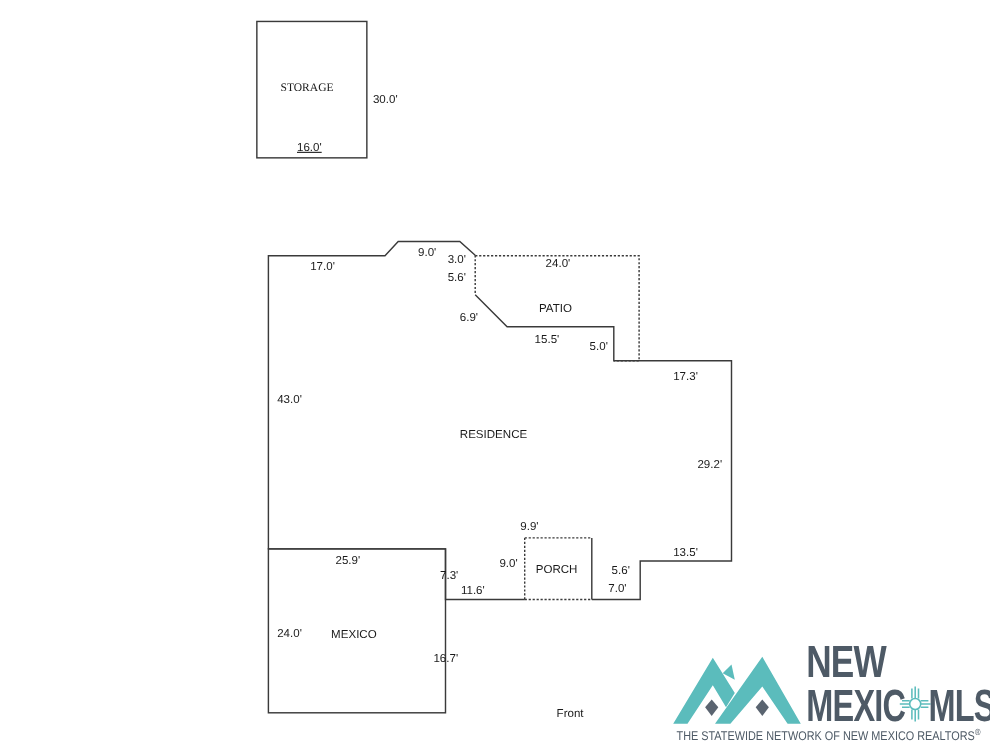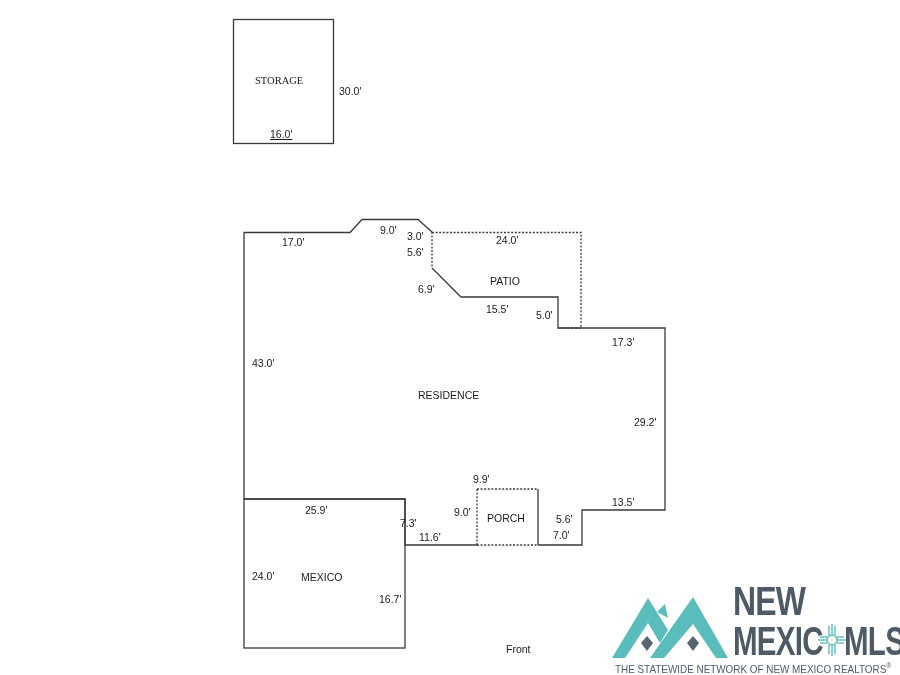--- a/index.html
+++ b/index.html
@@ -168,20 +168,20 @@
 <div class="lbl" style="left:496px; top:234px;">24.0'</div>
 <div class="lbl room" style="left:490px; top:275px;text-align:center;">PATIO</div>
 
 <div class="lbl" style="left:473px; top:473px;">9.9'</div>
 <div class="lbl room" style="left:487px; top:512px;">PORCH</div>
 
 <div class="lbl" style="left:305px; top:504px;">25.9'</div>
 <div class="lbl" style="left:383px; top:517px;margin-left:17px;">7.3'</div>
 <div class="lbl" style="left:252px; top:570px;">24.0'</div>
 <div class="lbl room" style="left:301px; top:571px;">MEXICO</div>
-<div class="lbl" style="left:379px; top:593px;">16.7'</div>
+<div class="lbl" style="left:394px; top:593px;">16.7'</div>
 
 <div class="lbl" style="left:506px; top:643px;">Front</div>
 
 <div class="logo-new">NEW</div>
 <div class="logo-mexic">MEXIC</div>
 <div class="logo-mls">MLS</div>
 <div class="logo-tagline"><span>THE STATEWIDE NETWORK OF NEW MEXICO REALTORS</span><sup>®</sup></div>
 
 </body></html>

